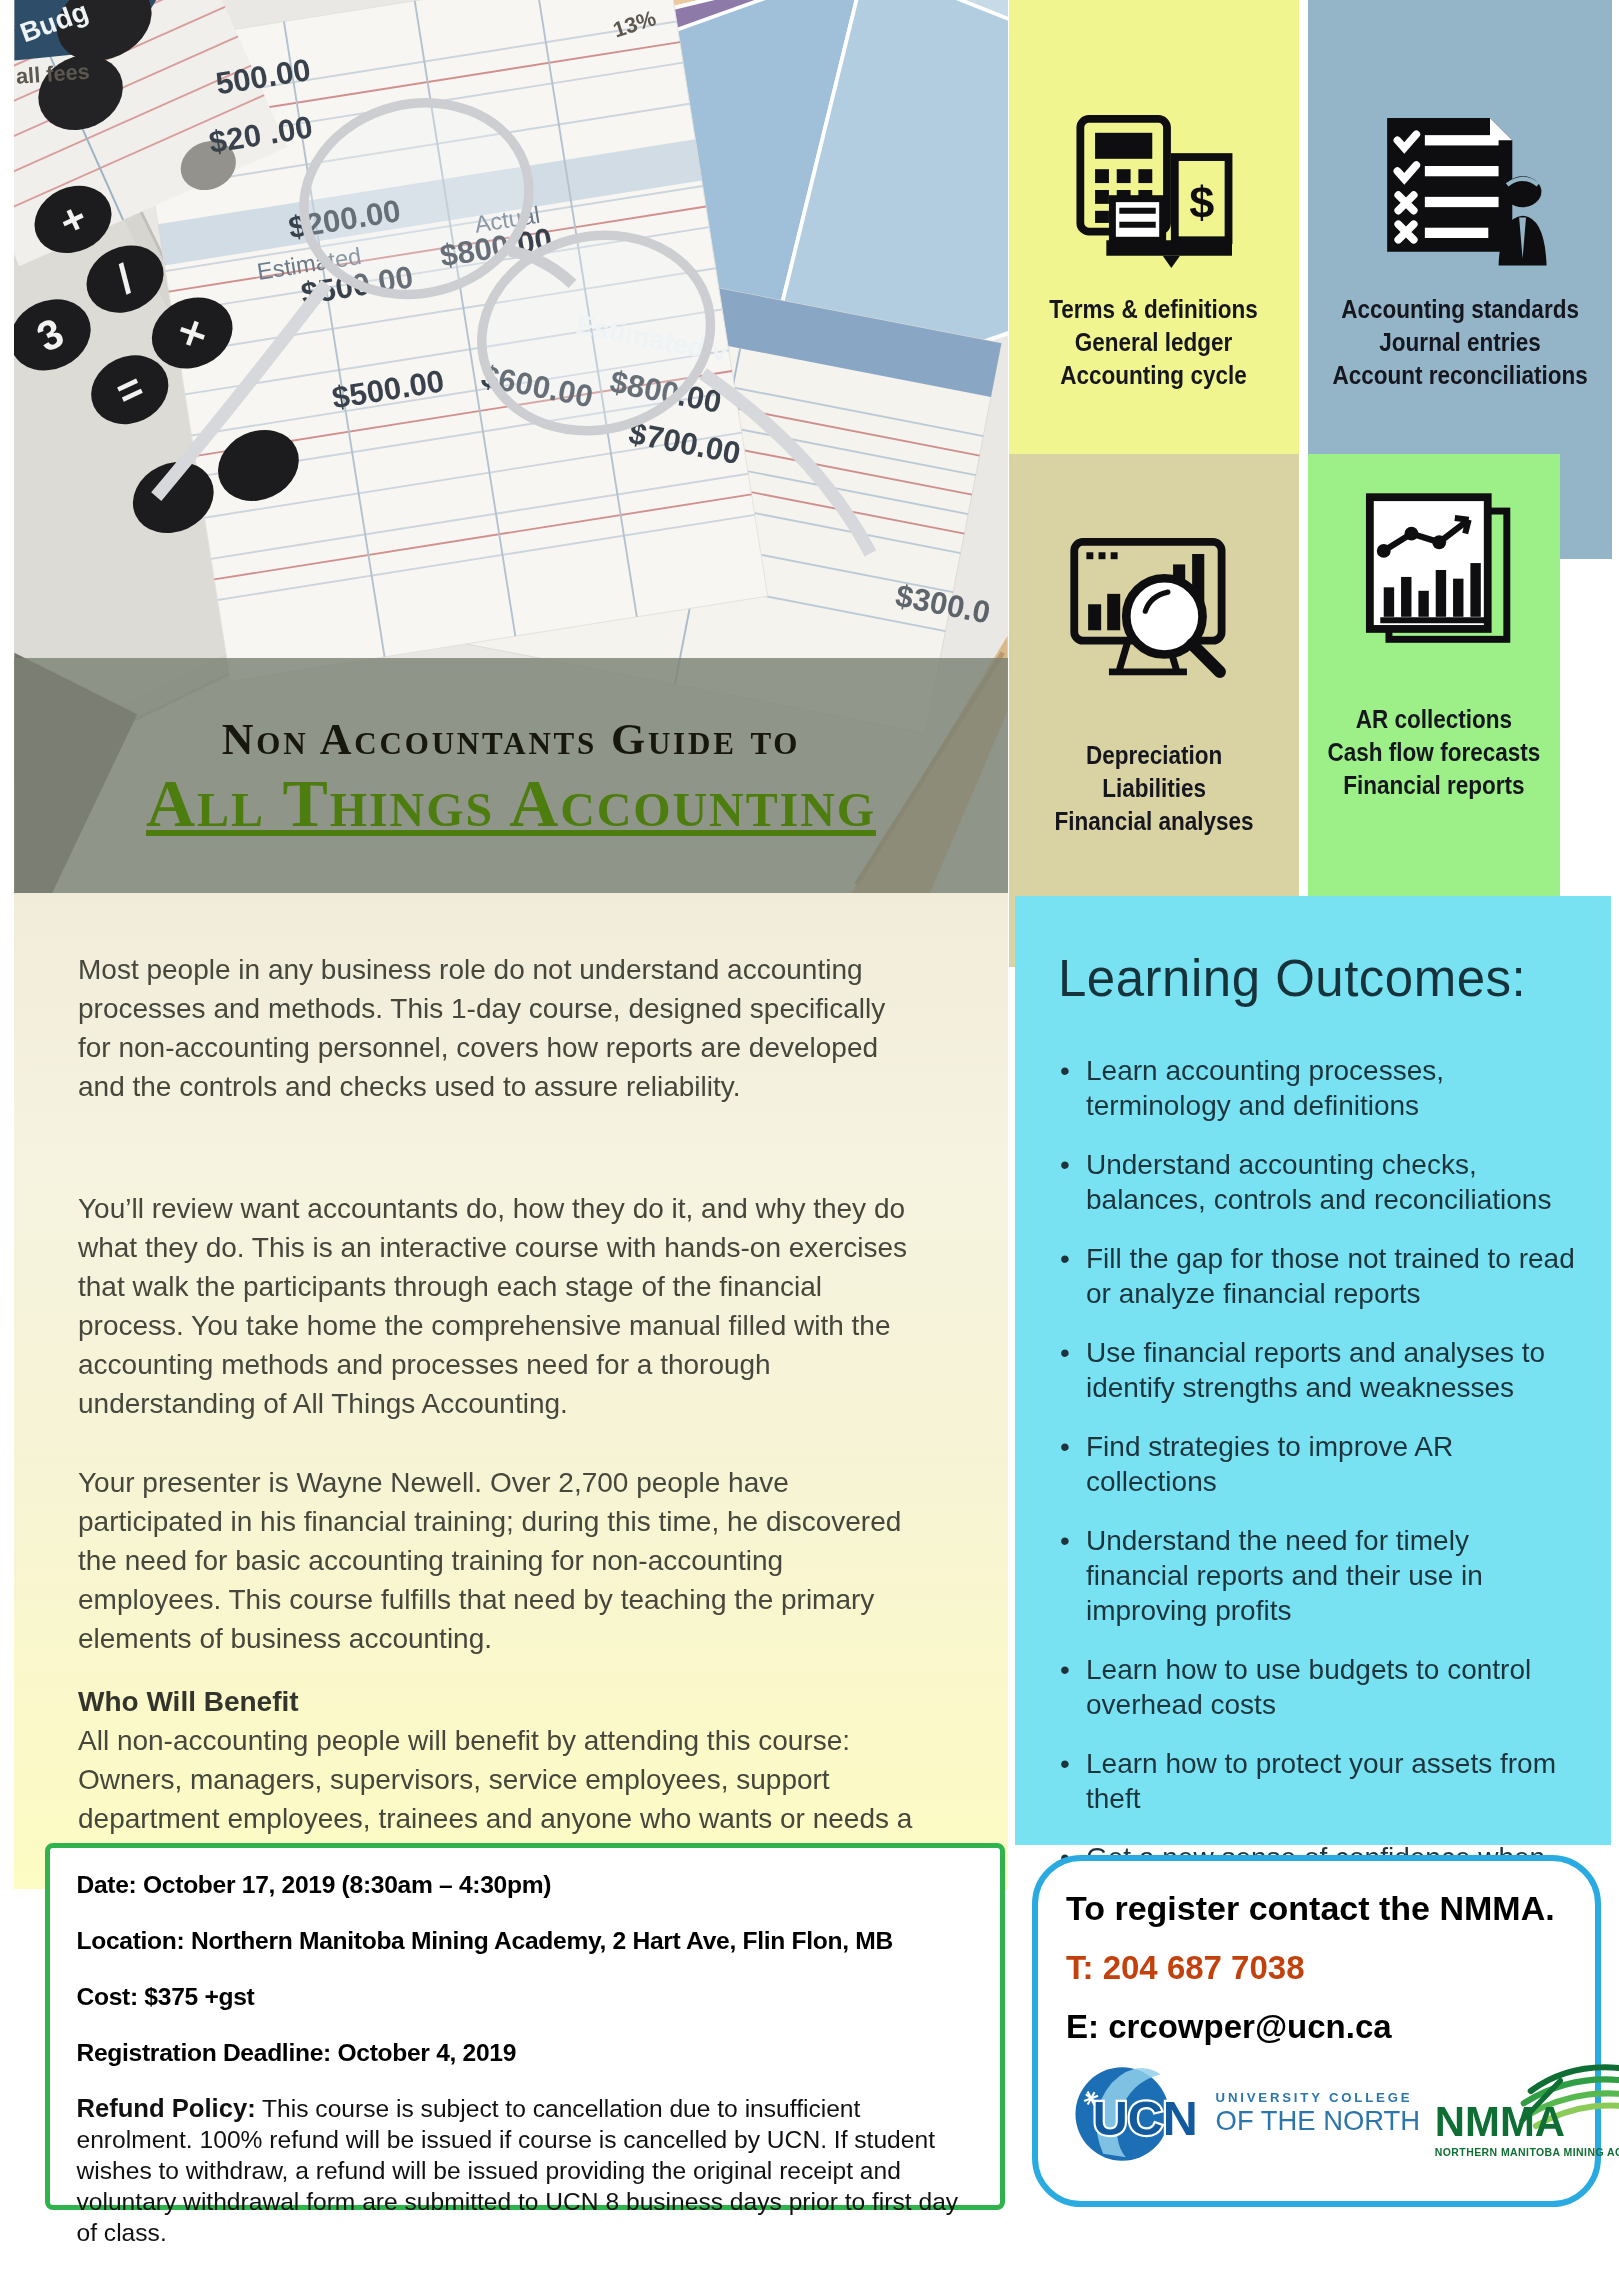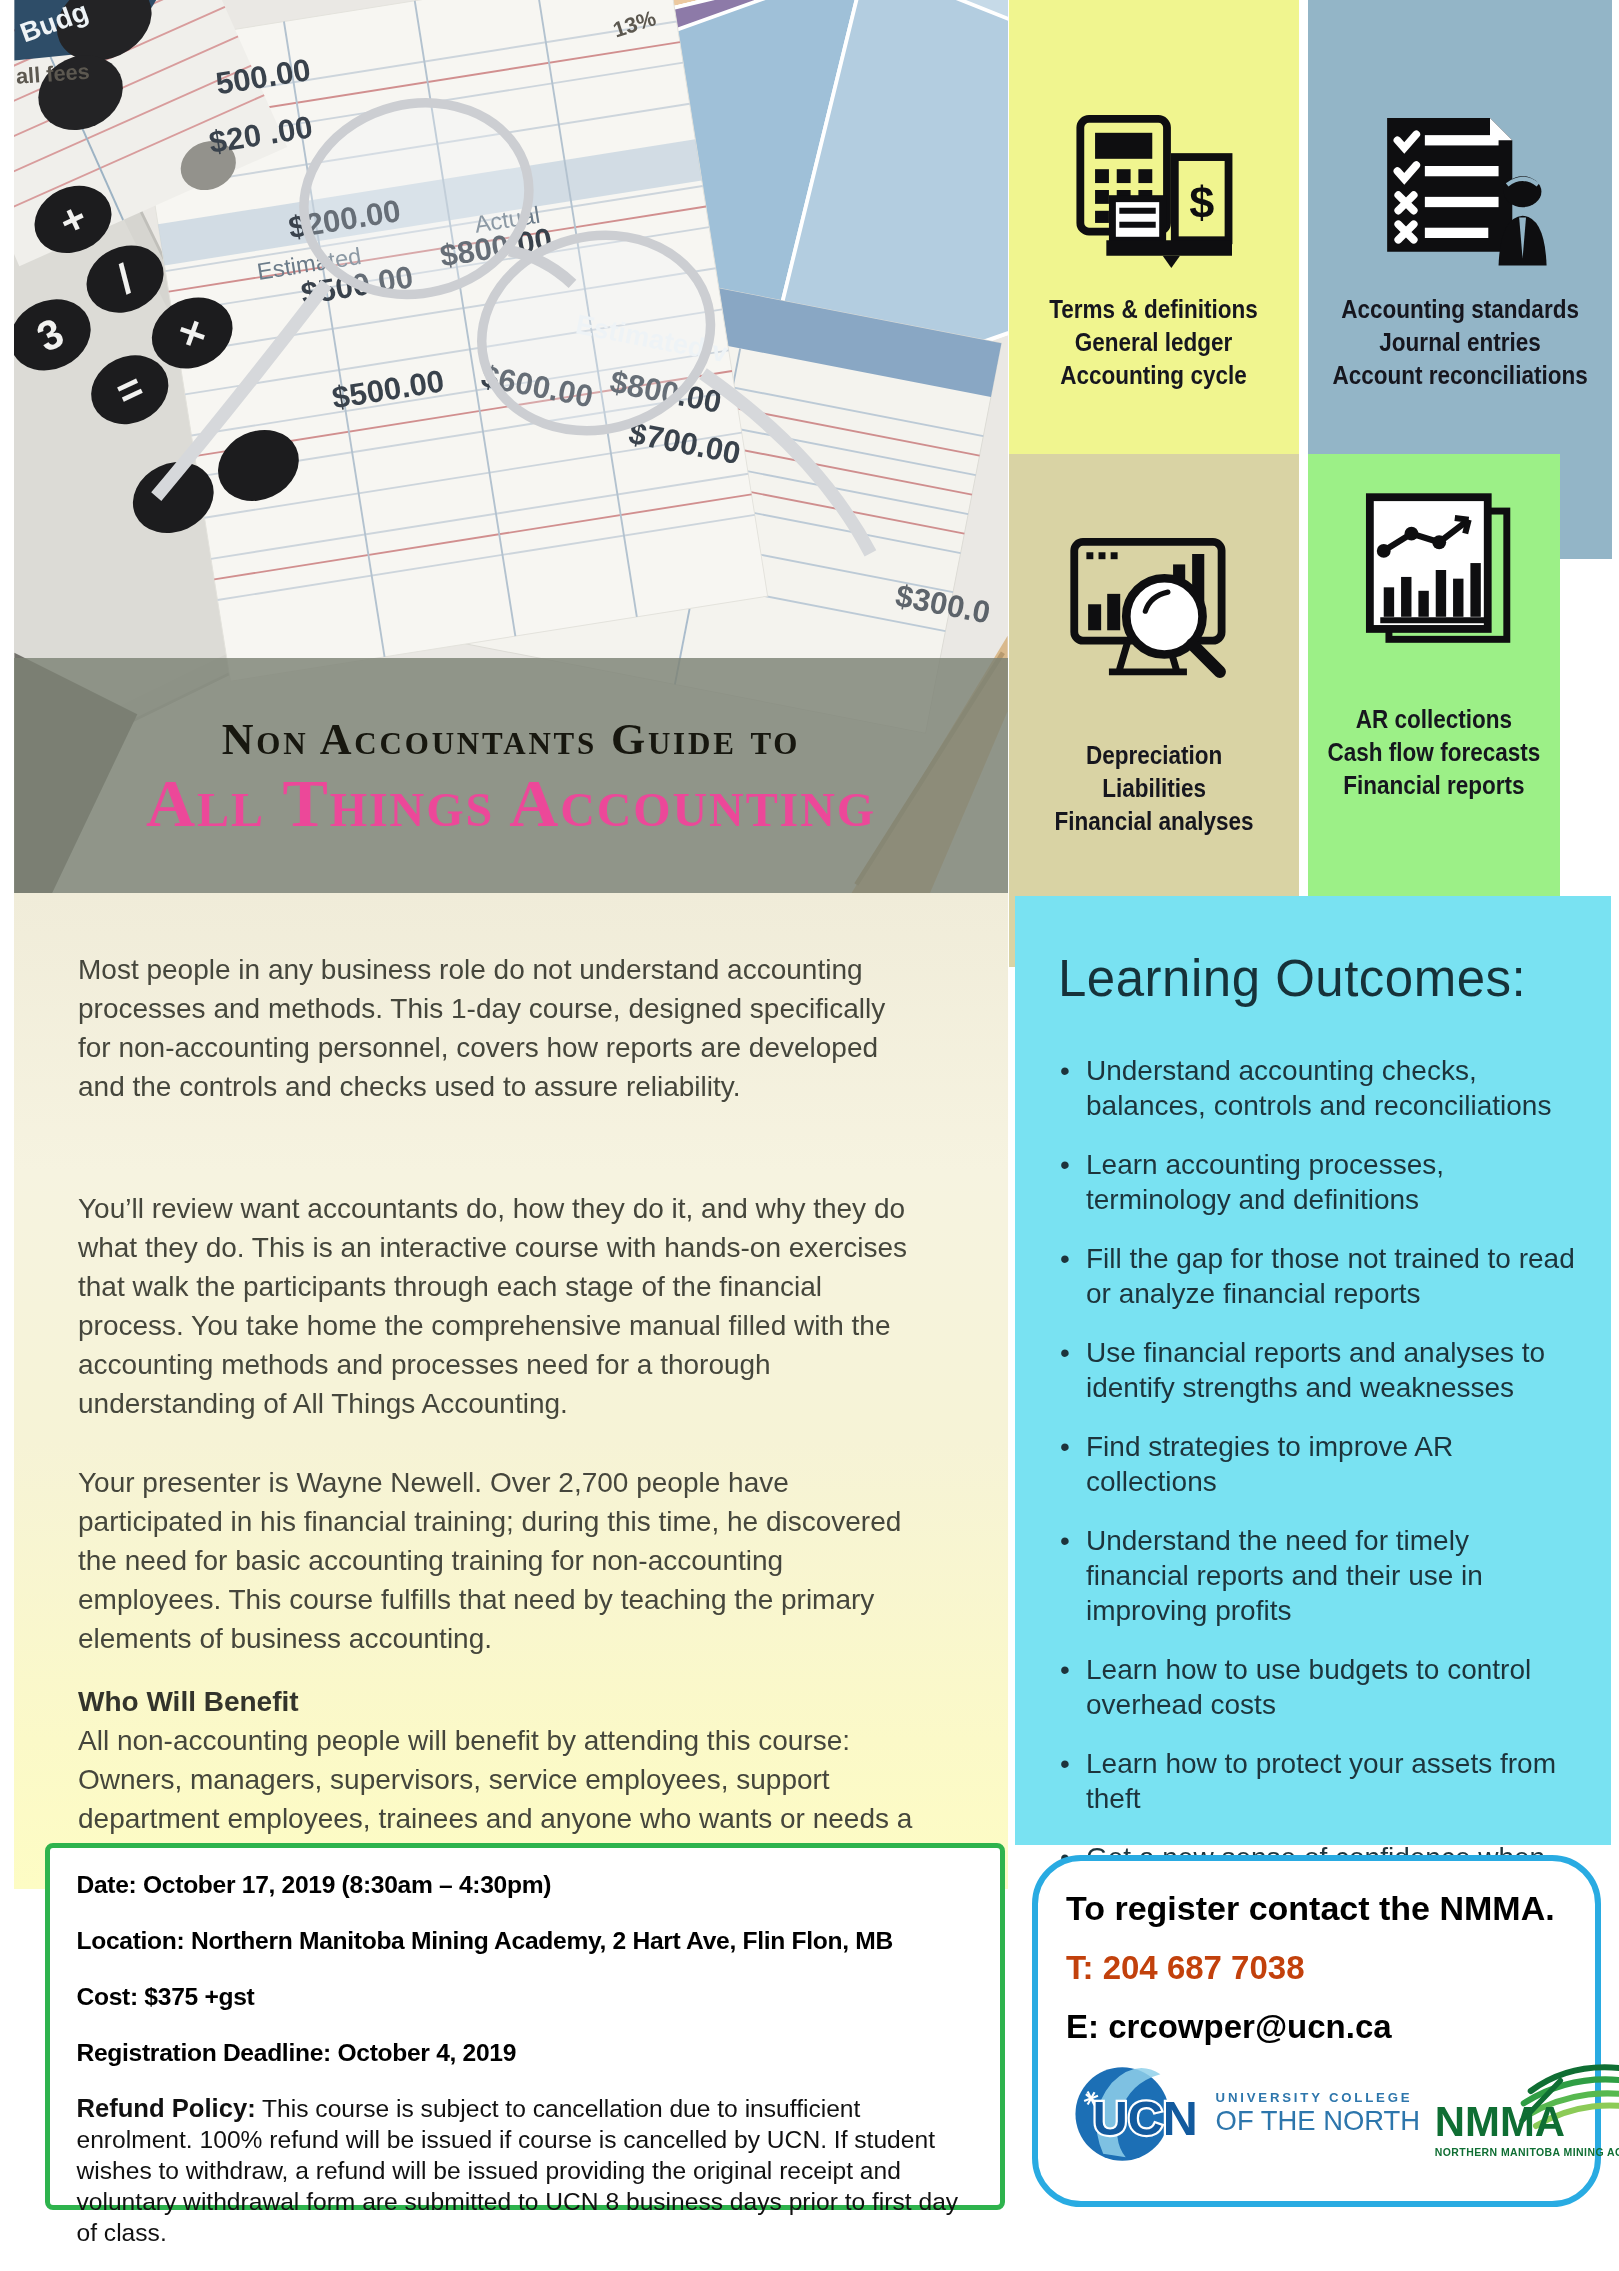--- a/index.html
+++ b/index.html
@@ -14,21 +14,21 @@
   .t-wh{font:700 29px "Liberation Sans",sans-serif;fill:#eef3f6;}
   .t-tiny{font:600 23px "Liberation Sans",sans-serif;fill:#5c5850;}
   .t-key{font:700 44px "Liberation Sans",sans-serif;fill:#f2f2f0;text-anchor:middle;}
 
   
   .title-band{position:absolute;left:14px;top:658px;width:994px;height:236px;
     background:rgba(125,131,117,0.82);display:flex;flex-direction:column;align-items:center;justify-content:center;gap:3.8px;}
   .title-1{font-family:"Liberation Serif","DejaVu Serif",serif;font-variant:small-caps;font-weight:600;
     font-size:44px;letter-spacing:2.8px;color:#17170f;}
   .title-2{font-family:"Liberation Serif","DejaVu Serif",serif;font-variant:small-caps;font-weight:600;
-    font-size:68px;letter-spacing:1.9px;color:#ec4899;line-height:70px;}
+    font-size:68px;letter-spacing:1.9px;color:#4d7c0f;line-height:70px;text-decoration:underline;}
 
   
   .tb{position:absolute;display:flex;flex-direction:column;align-items:center;}
   .tb-terms{left:1009px;top:0;width:290px;height:447px;background:#f0f58f;padding-top:112px;}
   .tb-standards{left:1308px;top:0;width:304px;height:447px;background:#93b5c7;padding-top:112px;}
   .tb-analysis{left:1009px;top:454px;width:290px;height:439px;background:#d9d3a4;padding-top:74px;}
   .tb-reports{left:1308px;top:454px;width:252px;height:439px;background:#9cf087;padding-top:38px;}
   .tb .tb-icon{flex:0 0 auto;}
   .tb-terms .tb-lines,.tb-standards .tb-lines{margin-top:24.6px;}
   .tb-analysis .tb-lines,.tb-reports .tb-lines{margin-top:55px;}
@@ -335,22 +335,22 @@
     <p class="p2">You’ll review want accountants do, how they do it, and why they do what they do. This is an interactive course with hands-on exercises that walk the participants through each stage of the financial process. You take home the comprehensive manual filled with the accounting methods and processes need for a thorough understanding of All Things Accounting.</p>
     <p class="p3">Your presenter is Wayne Newell. Over 2,700 people have participated in his financial training; during this time, he discovered the need for basic accounting training for non-accounting employees. This course fulfills that need by teaching the primary elements of business accounting.</p>
     <div class="benefit-h">Who Will Benefit</div>
     <p>All non-accounting people will benefit by attending this course: Owners, managers, supervisors, service employees, support department employees, trainees and anyone who wants or needs a better understanding of accounting.</p>
     <div class="event-h">Event Details:</div>
   </div>
 
   <div class="outcomes">
     <div class="outcomes-h">Learning Outcomes:</div>
     <div class="outcome-list">
+      <div class="outcome">Learn accounting processes, terminology and definitions</div>
       <div class="outcome">Understand accounting checks, balances, controls and reconciliations</div>
-      <div class="outcome">Learn accounting processes, terminology and definitions</div>
       <div class="outcome">Fill the gap for those not trained to read or analyze financial reports</div>
       <div class="outcome">Use financial reports and analyses to identify strengths and weaknesses</div>
       <div class="outcome">Find strategies to improve AR collections</div>
       <div class="outcome">Understand the need for timely financial reports and their use in improving profits</div>
       <div class="outcome">Learn how to use budgets to control overhead costs</div>
       <div class="outcome">Learn how to protect your assets from theft</div>
       <div class="outcome">Get a new sense of confidence when dealing with  financial professionals</div>
     </div>
   </div>
 

